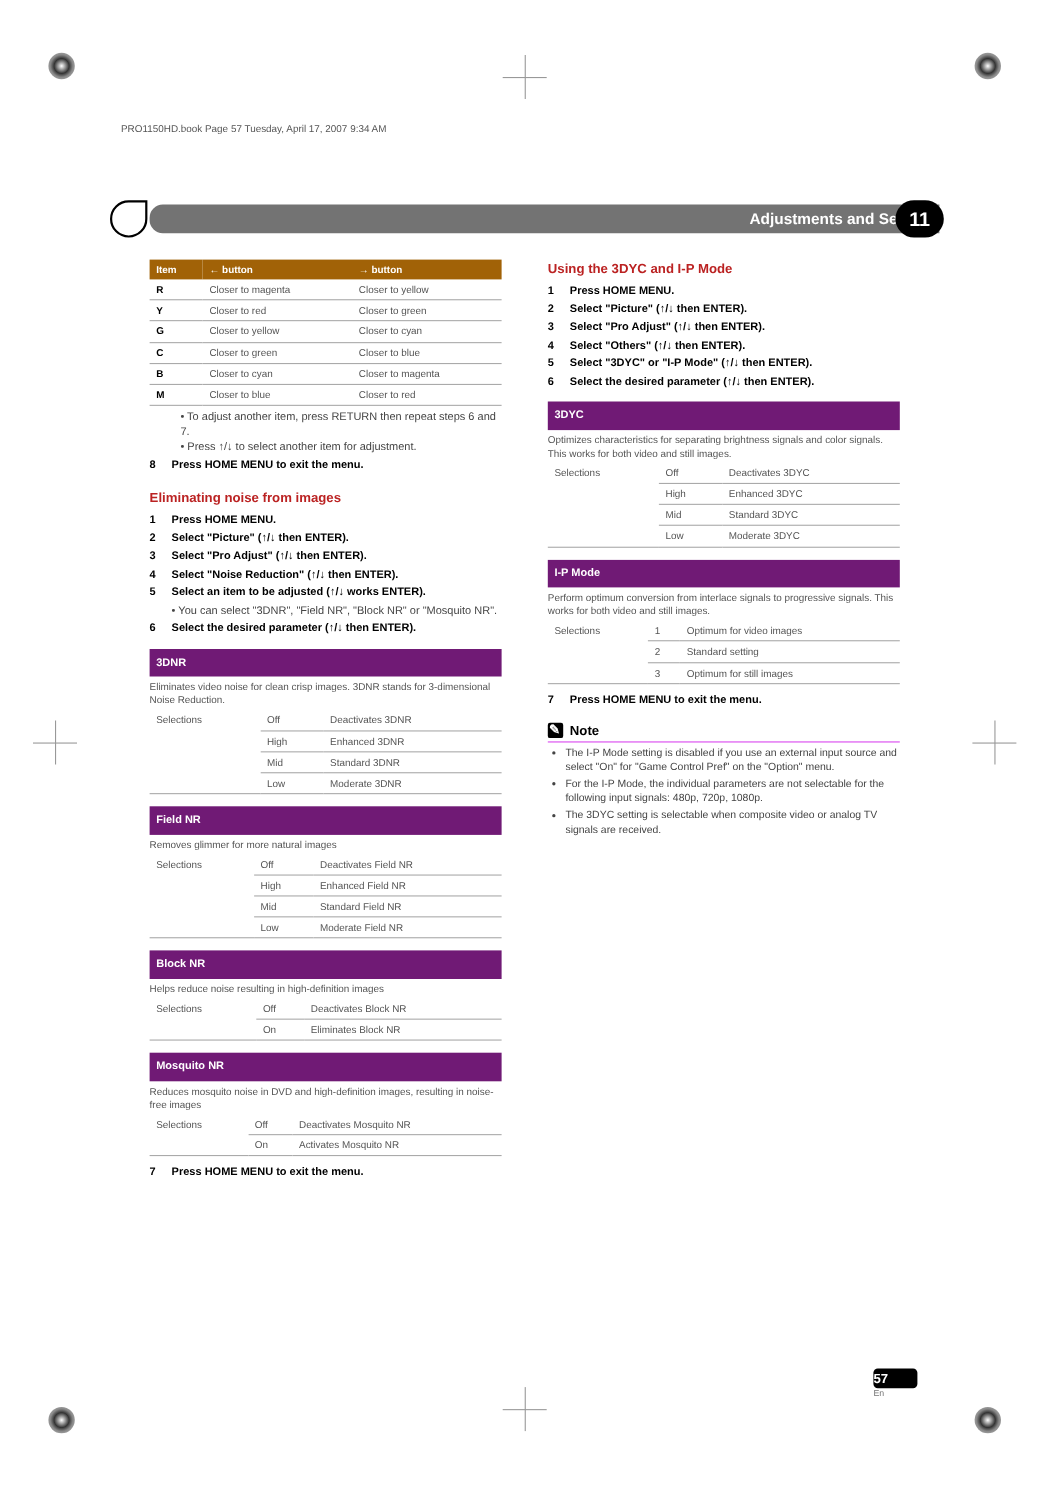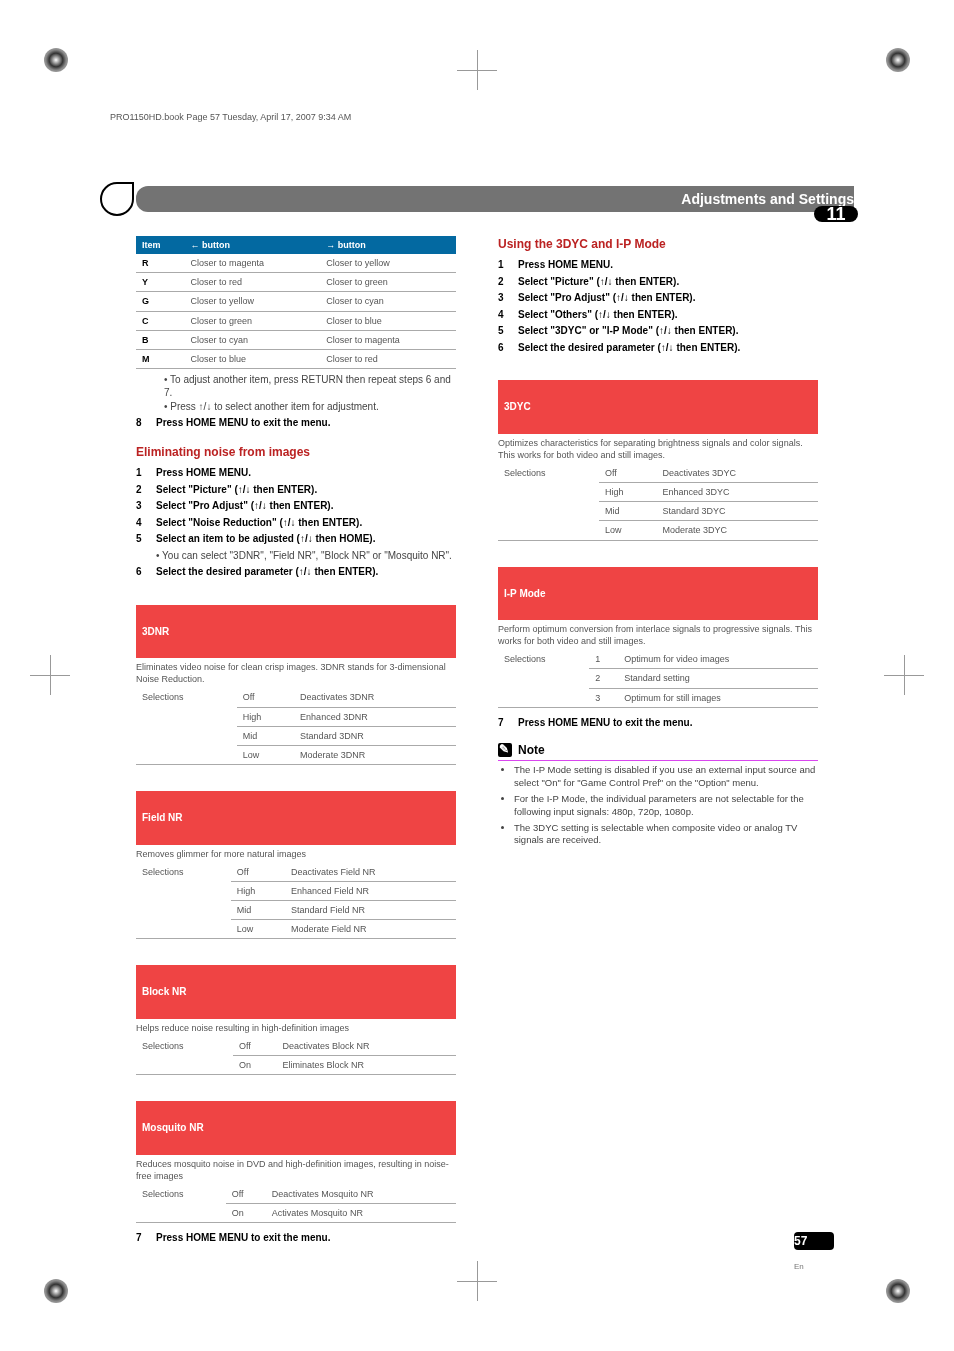--- a/index.html
+++ b/index.html
@@ -53,64 +53,64 @@
     padding-left: 32px;
     color: #fff; font-weight: bold; font-size: 14px; justify-content: flex-end;
   }
   .header-bar::before {
     content:'';
     position:absolute; left:-36px; top:50%; transform:translateY(-50%);
     width:30px; height:30px; border:2px solid #000; border-radius:50% 0 50% 50%;
   }
   .header-badge {
     position: absolute; right:-4px; top:-4px;
-    width: 44px; height: 16px;
+    width: 44px; height: 34px;
     background:#000; border-radius:17px;
     color:#fff; display:flex; align-items:center; justify-content:center;
-    font-size:18px; font-weight:bold;margin-top:24px;
+    font-size:18px; font-weight:bold;
   }
 
   .page {
     position: absolute;
     top: 236px;
     left: 136px;
     right: 136px;
     bottom: 130px;
     display: flex;
     gap: 42px;
   }
   .col { flex: 1; font-size: 10px; line-height: 1.35; }
   .col h3.redhead { color:#b22; font-size:12px; font-weight:bold; margin: 14px 0 6px; }
   .numstep { display:flex; gap:8px; margin: 3px 0; }
   .numstep .n { font-weight:bold; width:12px; flex-shrink:0; }
   .numstep .t { font-weight:bold; }
   .substep { margin-left: 8px; font-size:10px; color:#444; }
   .substep::before { content:'• '; color:#444; }
-  .blackbar { background:#ef4444; color:#fff; font-weight:bold; padding:20px 6px; font-size:10px; margin-top:26px; }
+  .blackbar { background:#701a75; color:#fff; font-weight:bold; padding:6px 6px; font-size:10px; margin-top:11px; }
   .desc { font-size:9px; color:#555; margin:3px 0 3px; }
   table.small { width:100%; border-collapse:collapse; font-size:9px; }
-  table.small th { background:#0369a1; color:#fff; text-align:left; padding:3px 6px; font-weight:bold; }
+  table.small th { background:#a16207; color:#fff; text-align:left; padding:3px 6px; font-weight:bold; }
   table.small td { border-bottom:1px solid #aaa; padding:3px 6px; color:#555; }
   table.small td.lab { color:#000; font-weight:bold; }
   .sellabel { color:#555; vertical-align:top;}
   .noteicon {
     display:inline-flex; align-items:center; gap:6px;
     font-weight:bold; font-size:12px; margin-top:10px; border-bottom:1px solid #d946ef; width:100%;
     padding-bottom:2px;
   }
   .noteicon .ico { width:14px;height:14px;background:#000;border-radius:2px;transform:rotate(0deg); position:relative;}
   .noteicon .ico::after{content:'✎'; color:#fff; position:absolute; left:1px; top:-2px; font-size:12px;}
   ul.notelist { margin-left: 12px; color:#444; font-size:9.5px; }
   ul.notelist li { list-style: disc; margin-left: 4px; margin-top:3px;}
   .pagefoot {
     position:absolute; right:120px; bottom:80px;
     width:40px; text-align:left;
   }
   .pagefoot .box { background:#000;color:#fff;border-radius:4px;padding:2px 0;font-size:12px;font-weight:bold;}
-  .pagefoot .en { font-size:8px;color:#777;margin-top:12px;}
+  .pagefoot .en { font-size:8px;color:#777;margin-top:0;}
   .selrow td:first-child { color:#555;}
 </style>
 </head>
 <body>
 
 <div class="corner-tl"></div>
 <div class="corner-tr"></div>
 <div class="corner-bl"></div>
 <div class="corner-br"></div>
 <div class="crossline cross-ml"></div>
@@ -192,21 +192,21 @@
     <div class="numstep">
         <span class="n">3</span>
         <span class="t">Select "Pro Adjust" (↑/↓ then ENTER).</span>
       </div>
     <div class="numstep">
         <span class="n">4</span>
         <span class="t">Select "Noise Reduction" (↑/↓ then ENTER).</span>
       </div>
     <div class="numstep">
         <span class="n">5</span>
-        <span class="t">Select an item to be adjusted (↑/↓ then HOME).</span>
+        <span class="t">Select an item to be adjusted (↑/↓ works ENTER).</span>
       </div>
     <div class="substep" style="margin-left:20px;">You can select "3DNR", "Field NR", "Block NR" or "Mosquito NR".</div>
     <div class="numstep">
         <span class="n">6</span>
         <span class="t">Select the desired parameter (↑/↓ then ENTER).</span>
       </div>
 
     <div class="blackbar">3DNR</div>
     <div class="desc">Eliminates video noise for clean crisp images. 3DNR stands for 3-dimensional Noise Reduction.</div>
     <table class="small">

